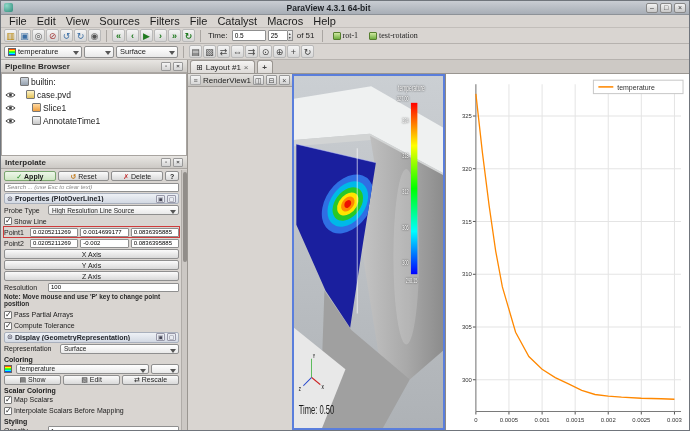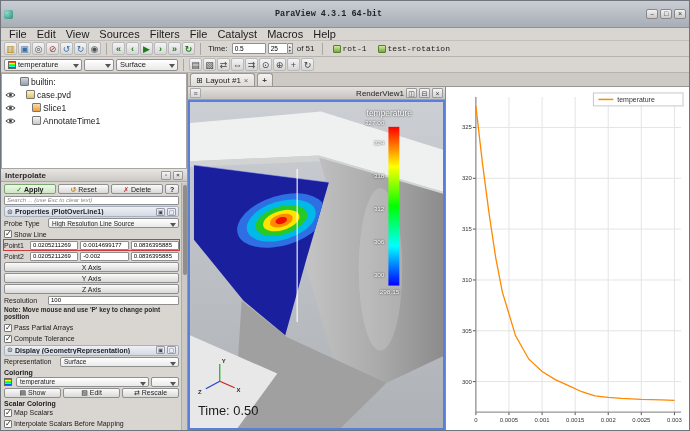--- a/index.html
+++ b/index.html
@@ -1,42 +1,42 @@
 <!DOCTYPE html>
 <html><head>
 <meta charset="utf-8">
 <style>
   * { box-sizing: border-box; margin: 0; padding: 0; }
   html,body { width:690px; height:431px; overflow:hidden; }
   body { font-family:"Liberation Sans","DejaVu Sans",sans-serif; font-size:8px; color:#222; background:#d9d5d1; }
   .app { width:690px; height:431px; display:flex; flex-direction:column; border:1px solid #70757c; background:#d9d5d1; }
 
   
-  .titlebar { height:27px; flex:none; background:linear-gradient(#c9cdd3,#a8aeb6); display:flex; align-items:center; padding:0 3px; border-bottom:1px solid #8d9298;font-family:Liberation Mono, monospace; }
+  .titlebar { height:14px; flex:none; background:linear-gradient(#c9cdd3,#a8aeb6); display:flex; align-items:center; padding:0 3px; border-bottom:1px solid #8d9298; }
   .app-icon { width:9px; height:9px; border-radius:2px; background:radial-gradient(circle at 30% 30%, #8fd9c8, #2e8b7a); flex:none; }
   .win-title { flex:1; text-align:center; font-size:8.5px; font-weight:bold; color:#1d2126; }
   .win-btn { width:12px; height:10px; margin-left:2px; background:linear-gradient(#f2f2f2,#c9c9c9); border:1px solid #888; border-radius:2px; font-size:7px; line-height:8px; text-align:center; color:#333; cursor:default; }
 
   
   .menubar { height:13px; flex:none; display:flex; align-items:center; padding:0 3px; background:#d9d5d1; border-bottom:1px solid #c2beba; }
   .menu-item { padding:0 5px; font-size:11px; color:#1c1c1c; }
 
   
   .toolbar { height:16px; flex:none; display:flex; align-items:center; gap:2px; padding:0 3px; background:#d9d5d1; border-bottom:1px solid #b6b2ae; }
   .tb-group { display:flex; gap:1px; align-items:center; }
   .tb-icon { width:13px; height:13px; border-radius:2px; background:linear-gradient(#f4f4f4,#d6d6d6); border:1px solid #b9b9b9; display:inline-flex; align-items:center; justify-content:center; font-size:9px; color:#444; }
   .tb-icon.vcr { color:#1f7a1f; font-weight:bold; }
   .tb-sep { width:1px; height:12px; background:#aaa6a2; margin:0 3px; flex:none; }
   .tb-label { font-size:8px; color:#1c1c1c; padding:0 2px; white-space:nowrap; }
   .field { background:#fff; border:1px solid #8f8f8f; height:11px; font-size:6.5px; font-family:inherit; padding:0 2px; border-radius:1px; }
   .time-field { width:34px; }
   .frame-field { width:20px; }
   .spin { display:inline-flex; align-items:center; }
   .spin-btns { display:inline-flex; flex-direction:column; justify-content:center; font-size:4px; line-height:4px; color:#444; background:linear-gradient(#f2f2f2,#d0d0d0); border:1px solid #8f8f8f; border-left:none; height:11px; padding:0 1px; }
-  .macro-btn { display:inline-flex; align-items:center; gap:2px; height:26px; padding:0 4px; border:1px solid transparent; background:transparent; font-size:8px; font-family:Liberation Mono, monospace; color:#1c1c1c; }
+  .macro-btn { display:inline-flex; align-items:center; gap:2px; height:26px; padding:0 4px; border:1px solid transparent; background:transparent; font-size:8px; font-family:Liberation Serif, serif; color:#1c1c1c; }
   .macro-ic { width:8px; height:8px; border-radius:1px; background:linear-gradient(#cfe8a0,#6fae3f); border:1px solid #567f2e; }
 
   .combo { position:relative; display:inline-flex; align-items:center; height:12px; background:linear-gradient(#ffffff,#e9e9e9); border:1px solid #8f8f8f; border-radius:2px; padding:0 11px 0 3px; font-size:7.5px; min-width:24px; }
   .combo .combo-text { overflow:hidden; white-space:nowrap; }
   .combo .arrow { position:absolute; right:2px; top:4px; width:0; height:0; border-left:3px solid transparent; border-right:3px solid transparent; border-top:4px solid #555; }
   .coloring-combo { width:78px; }
   .component-combo { width:30px; }
   .rep-combo { width:62px; }
   .swatch-mini { width:8px; height:8px; flex:none; margin-right:2px; background:linear-gradient(#f00,#ff0,#0f0,#0ff,#00f); border:1px solid #666; }
 
@@ -91,21 +91,21 @@
   .note { font-size:6.5px; font-weight:bold; color:#2a2a2a; line-height:1.15; margin:1px 0 2px 0; }
   .subhdr { font-size:7px; font-weight:bold; margin:2px 0 1px 0; color:#1c1c1c; }
 
   
   .layout { flex:1; min-width:0; display:flex; flex-direction:column; }
   .tabbar { height:14px; flex:none; display:flex; align-items:flex-end; padding:1px 2px 0 2px; background:#cdc9c5; border-bottom:1px solid #9a9691; gap:2px; }
   .tab { height:13px; display:inline-flex; align-items:center; gap:3px; padding:0 5px; background:linear-gradient(#f4f3f2,#dedbd8); border:1px solid #9a9691; border-bottom:none; border-radius:3px 3px 0 0; font-size:8px; }
   .tab .tab-close { color:#666; font-size:8px; }
   .tab.plus { width:16px; justify-content:center; font-weight:bold; color:#444; }
   .views { flex:1; min-height:0; display:flex; }
-  .view { display:flex; flex-direction:column; min-width:0; }
+  .view { display:flex; min-width:0; }
   .render-view { width:258px; flex:none; border-right:1px solid #8d8984; }
   .chart-view { flex:1; }
   .view-header { height:13px; flex:none; display:flex; align-items:center; gap:2px; padding:0 2px; background:linear-gradient(#e4e2df,#c6c3bf); border-bottom:1px solid #a29e9a; font-size:8px; }
   .vh-ic { width:11px; height:10px; border:1px solid #aaa; background:linear-gradient(#f4f4f4,#d8d8d8); font-size:7px; line-height:9px; text-align:center; color:#555; border-radius:1px; }
   .vh-title { margin-left:auto; font-size:8px; color:#222; }
   .vh-btn { width:11px; height:10px; border:1px solid #999; background:linear-gradient(#f4f4f4,#d4d4d4); font-size:7px; line-height:9px; text-align:center; color:#444; border-radius:1px; }
   .render-content { flex:1; min-height:0; position:relative; border:2px solid #5a7edc; background:#bfc3c7; }
   .render-content svg, .chart-content svg { width:100%; height:100%; display:block; }
   .chart-content { flex:1; min-height:0; background:#ffffff; position:relative; }
 
@@ -216,20 +216,26 @@
         <span class="tb-icon">+</span>
         <span class="tb-icon">↻</span>
       </span>
   </div>
 
   <div class="main">
 
     <div class="left">
 
       <div class="pipeline-dock">
+        <div class="dock-header">
+          <span>Pipeline Browser</span>
+          <span class="spacer"></span>
+          <span class="dock-btn">▫</span>
+          <span class="dock-btn">×</span>
+        </div>
         <div class="pipeline-list" id="pipeline-list">
             <div class="prow">
               <span class="eye"></span>
               <span style="width: 0px; flex: 0 0 auto;"></span>
               <span class="pitem-ic server-icon"></span>
               <span class="plabel2">builtin:</span>
             </div>
             <div class="prow">
               <span class="eye">
                 <svg viewBox="0 0 12 8" width="11" height="8">

